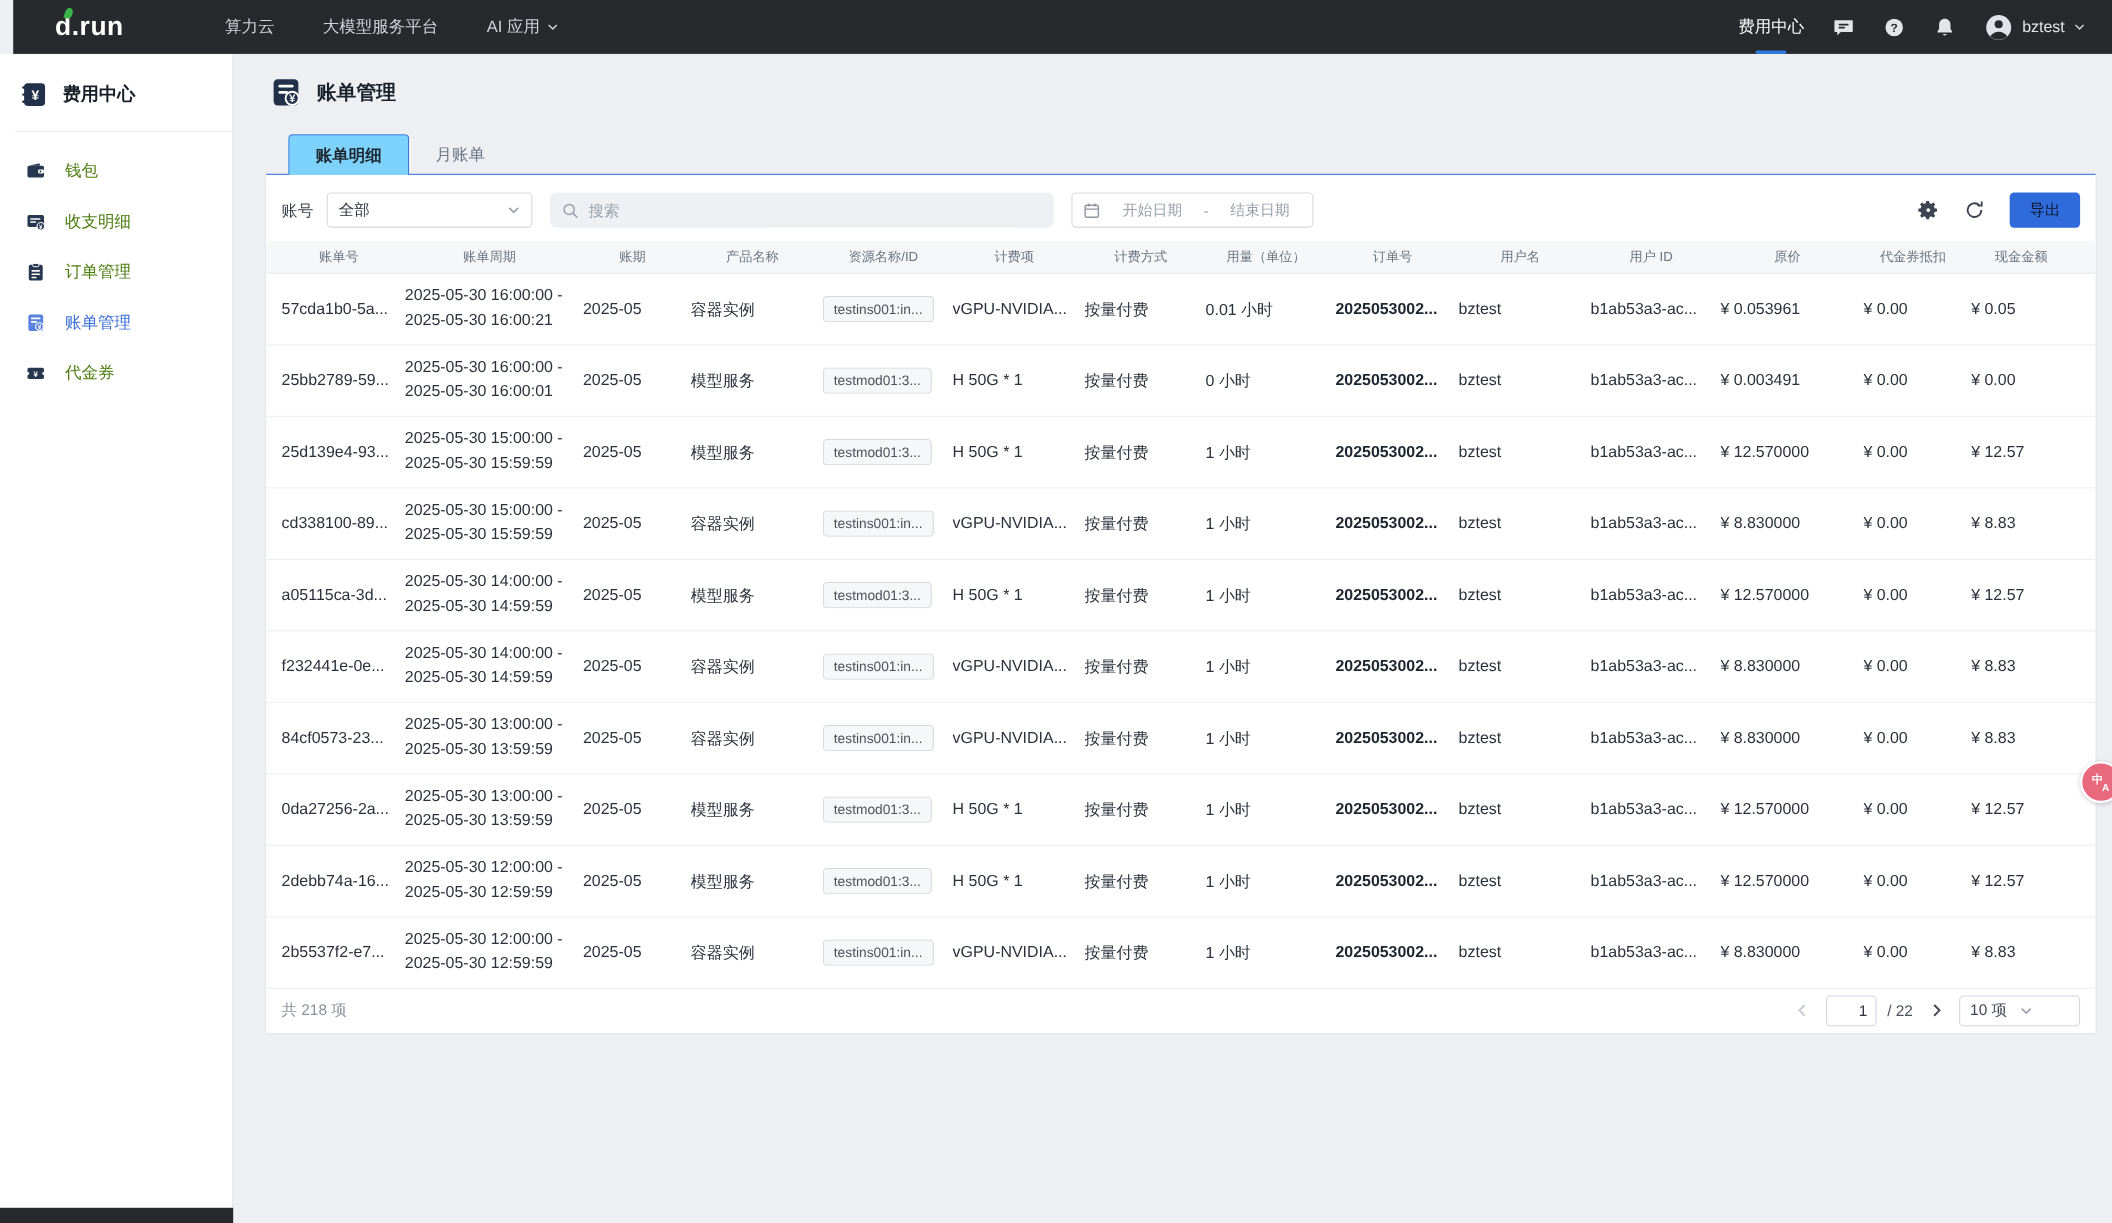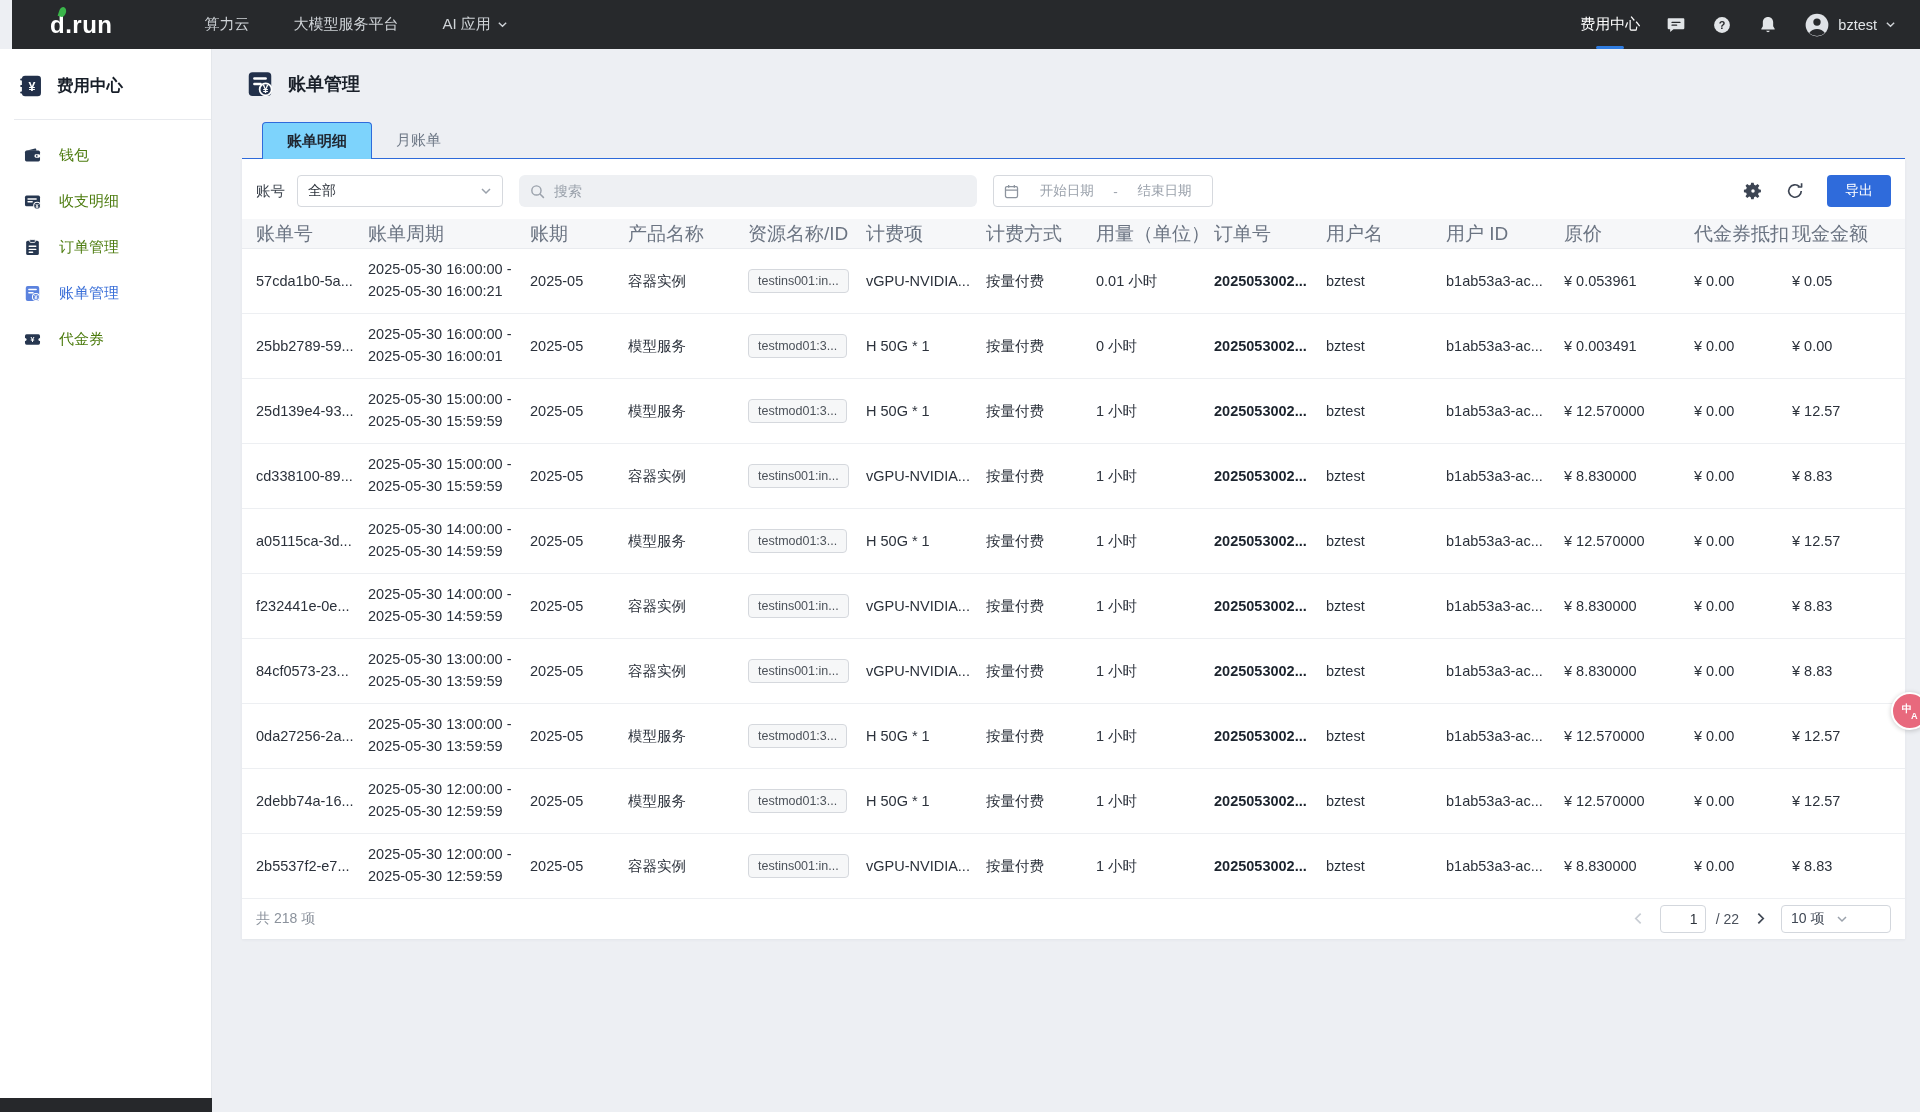--- a/index.html
+++ b/index.html
@@ -45,41 +45,41 @@
     border-bottom:1px solid #2f6bdb; }
   .tab { height:37px; display:flex; align-items:center; padding:0 24px; font-size:15px; cursor:pointer;}
   .tab.active { background:#7dd3fc; border:1px solid #2f6bdb; border-bottom:none; border-radius:4px 4px 0 0;
     font-weight:bold; color:#1f2630; position:relative; top:0;}
   .tab.inactive { color:#6e7886; }
   .card { margin:0 15px 0 30px; width:1663px; background:#fff; height:780px; position:relative;
     box-shadow:0 1px 3px rgba(20,30,50,.05);}
   
   .filter-row { display:flex; align-items:center; padding:16px 14px 0 14px; }
   .filter-label { font-size:14.5px; color:#3c434d; margin-right:12px; }
-  .select-box { width:206px; height:32px; border:1px solid #d6d9de; border-radius:4px; background:#fff;
+  .select-box { width:187px; height:32px; border:1px solid #d6d9de; border-radius:4px; background:#fff;
     display:flex; align-items:center; padding:0 10px; font-size:14px; color:#2e343d; cursor:pointer;}
   .select-box .sel-val { flex:1; }
   .search-box { width:458px; height:32px; margin-left:16px; background:#eef0f3; border-radius:6px;
     display:flex; align-items:center; padding:0 10px; gap:8px;}
   .search-box input { border:none; outline:none; background:transparent; flex:1; font-size:14px;
     font-family:"Liberation Sans", sans-serif; color:#2e343d;}
   .search-box input::placeholder { color:#9aa1ab; }
   .date-box { width:220px; height:32px; margin-left:16px; border:1px solid #d6d9de; border-radius:4px;
     background:#fff; display:flex; align-items:center; padding:0 9px; gap:8px; font-size:13.5px;
     color:#9aa1ab; cursor:pointer;}
   .date-box .dph { flex:1; text-align:center; }
   .toolbar-right { margin-left:auto; display:flex; align-items:center; gap:22px; }
   .tool-icon { width:20px; height:20px; color:#3d4553; cursor:pointer; display:flex; align-items:center;}
-  .export-btn { min-width:64px; height:32px; background:#2f6bdb; color:#ffffff; border:none; border-radius:4px;
+  .export-btn { min-width:64px; height:32px; background:#2f6bdb; color:#0f172a; border:none; border-radius:4px;
     font-size:14px; padding:0 16px; cursor:pointer; font-family:"Liberation Sans", sans-serif;}
   
   .thead, .tr { display:grid; padding:0 14px;
     grid-template-columns:112px 162px 98px 120px 118px 120px 110px 118px 112px 120px 118px 130px 98px minmax(0,1fr);}
   .thead { margin-top:12px; height:30px; background:#f6f7f9; align-items:center;
-    font-size:19px; color:#6b7482; border-bottom:1px solid #e9ebef;}
+    font-size:12px; color:#6b7482; border-bottom:1px solid #e9ebef;text-align:center;}
   .th { padding-right:8px; white-space:nowrap; overflow:hidden; }
   .tr { height:65px; align-items:center; border-bottom:1px solid #edeff2; font-size:14.5px; color:#2b313b;}
   .td { padding-right:8px; white-space:nowrap; overflow:hidden; }
   .c-period div { line-height:1.5; }
   .chip { display:inline-block; padding:4px 9px; border:1px solid #d5d8dd; background:#f6f7f8;
     border-radius:4px; font-size:12.5px; color:#4c525a; white-space:nowrap; cursor:pointer;}
   .c-order { font-weight:bold; color:#1c242e; cursor:pointer;}
   
   .card-footer { height:39px; display:flex; align-items:center; padding:0 14px; font-size:14px; color:#8b929c;}
   .pager { margin-left:auto; display:flex; align-items:center; gap:10px; color:#3f4754; }

